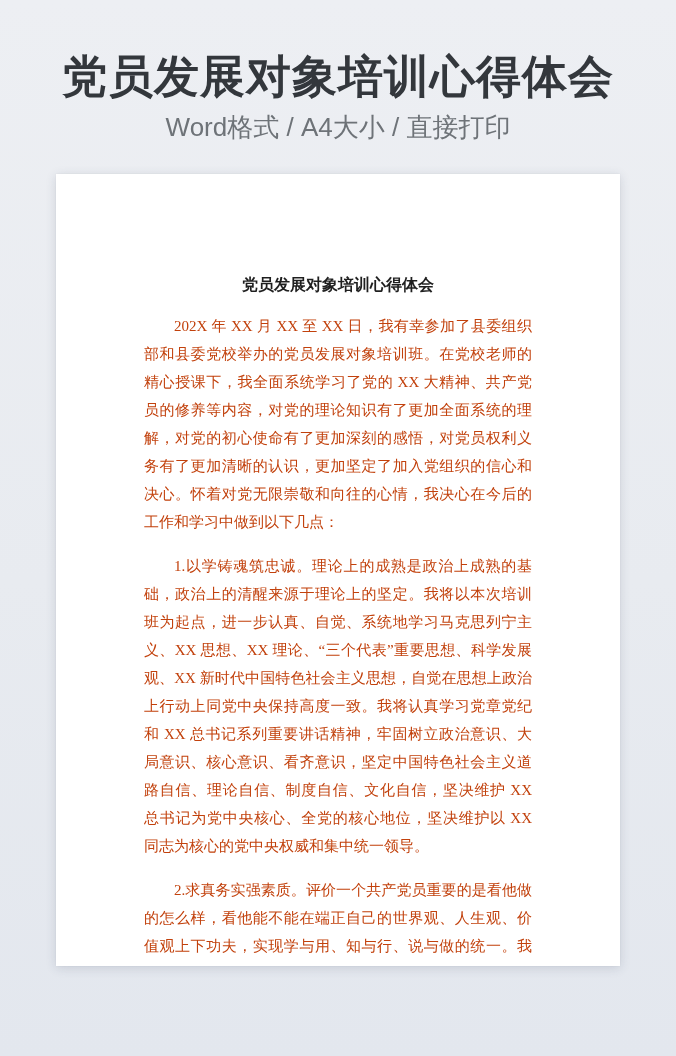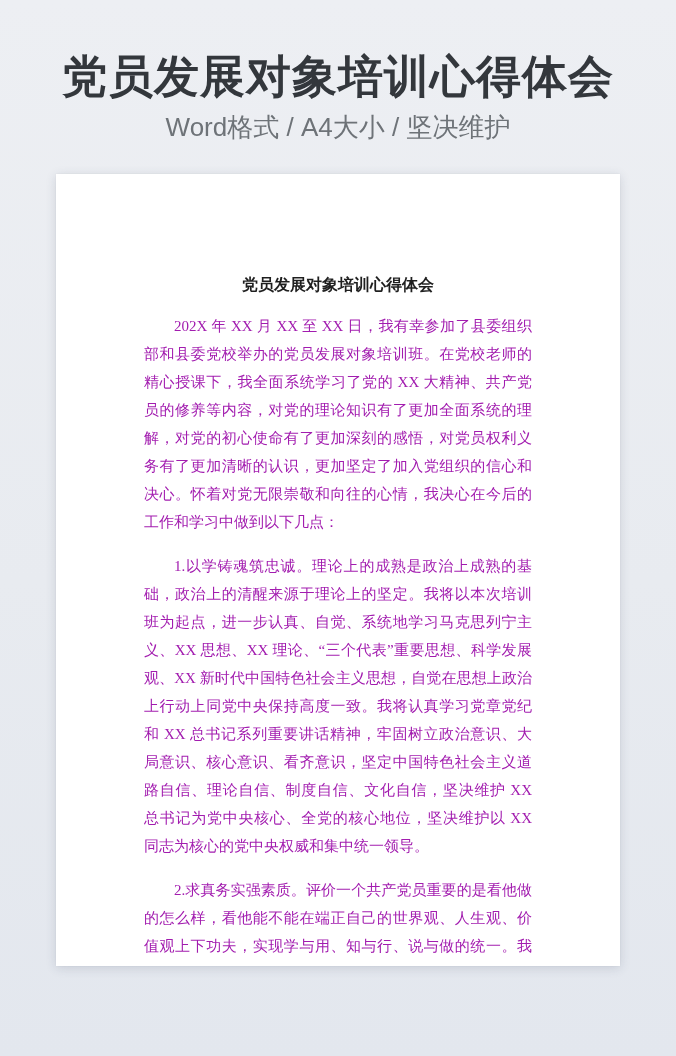--- a/index.html
+++ b/index.html
@@ -53,34 +53,34 @@
     font-size: 16px;
     line-height: 22px;
     color: #1f1f1f;
     margin: 0 0 16px 0;
   }
   .doc-body p {
     margin: 0;
     font-family: "Liberation Serif", "DejaVu Serif", serif;
     font-size: 15px;
     line-height: 28px;
-    color: #a21caf;
+    color: #c2410c;
     text-align: justify;
     text-indent: 2em;
   }
   .doc-body p + p {
     margin-top: 16px;
   }
 </style>
 </head>
 <body>
 
 <header class="site-header">
   <div class="site-title">党员发展对象培训心得体会</div>
-  <div class="site-subtitle">Word格式 / A4大小 / 坚决维护</div>
+  <div class="site-subtitle">Word格式 / A4大小 / 直接打印</div>
 </header>
 
 <section class="doc-page">
   <h1 class="doc-title">党员发展对象培训心得体会</h1>
   <div class="doc-body">
     <p>202X 年 XX 月 XX 至 XX 日，我有幸参加了县委组织部和县委党校举办的党员发展对象培训班。在党校老师的精心授课下，我全面系统学习了党的 XX 大精神、共产党员的修养等内容，对党的理论知识有了更加全面系统的理解，对党的初心使命有了更加深刻的感悟，对党员权利义务有了更加清晰的认识，更加坚定了加入党组织的信心和决心。怀着对党无限崇敬和向往的心情，我决心在今后的工作和学习中做到以下几点：</p>
     <p>1.以学铸魂筑忠诚。理论上的成熟是政治上成熟的基础，政治上的清醒来源于理论上的坚定。我将以本次培训班为起点，进一步认真、自觉、系统地学习马克思列宁主义、XX 思想、XX 理论、“三个代表”重要思想、科学发展观、XX 新时代中国特色社会主义思想，自觉在思想上政治上行动上同党中央保持高度一致。我将认真学习党章党纪和 XX 总书记系列重要讲话精神，牢固树立政治意识、大局意识、核心意识、看齐意识，坚定中国特色社会主义道路自信、理论自信、制度自信、文化自信，坚决维护 XX 总书记为党中央核心、全党的核心地位，坚决维护以 XX 同志为核心的党中央权威和集中统一领导。</p>
     <p>2.求真务实强素质。评价一个共产党员重要的是看他做的怎么样，看他能不能在端正自己的世界观、人生观、价值观上下功夫，实现学与用、知与行、说与做的统一。我将坚持以实干成就梦想，以奋斗点亮人生，从德、能、勤、绩、廉等方面全面提升综合素质，不尚虚谈、</p>
   </div>
 </section>

